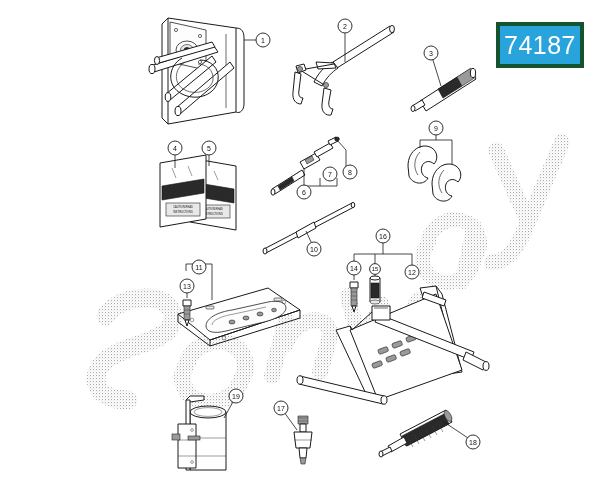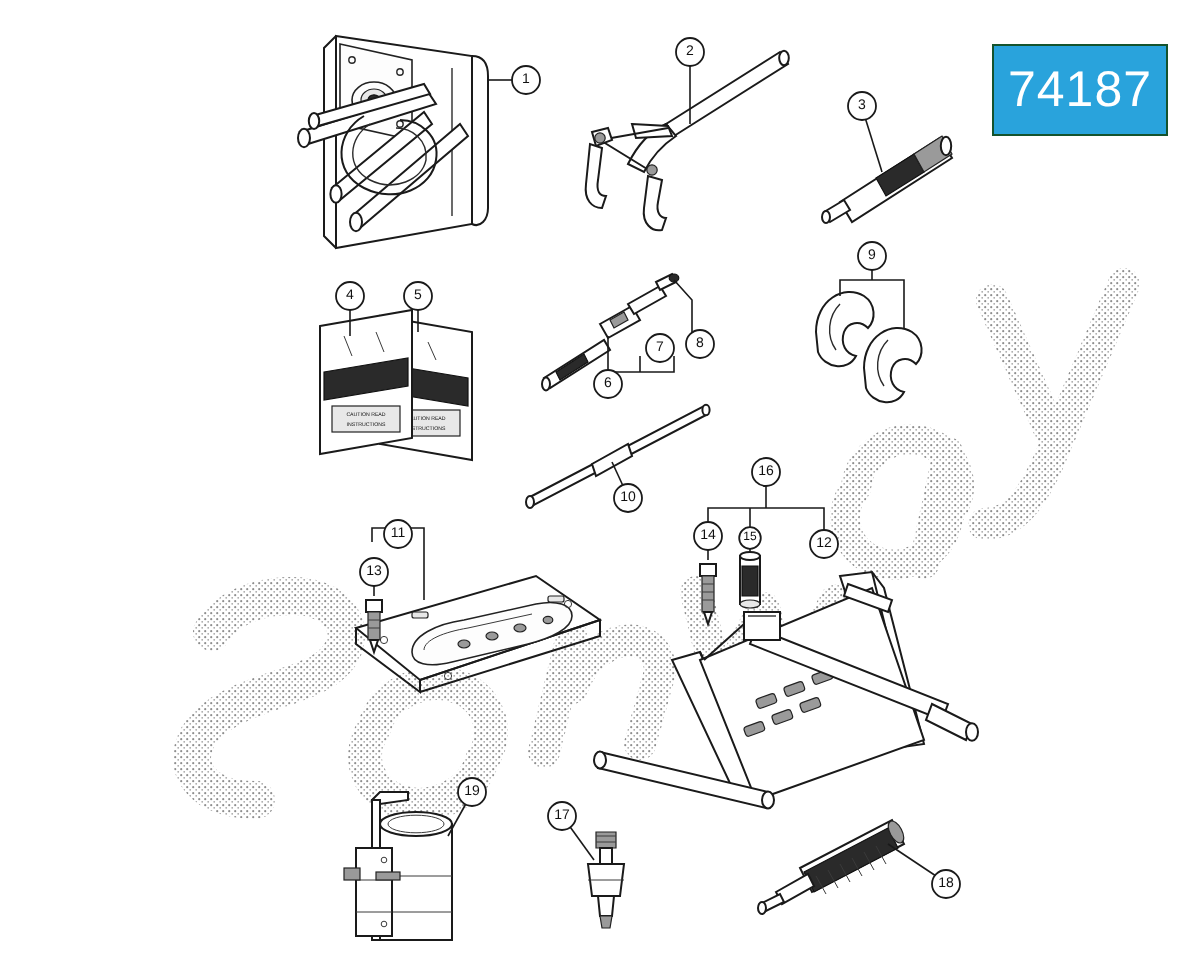--- a/index.html
+++ b/index.html
@@ -3,21 +3,21 @@
 <meta charset="utf-8">
 <style>
   html,body{margin:0;padding:0;background:#fff;}
   body{width:600px;height:480px;overflow:hidden;
        font-family:"Liberation Sans",sans-serif;position:relative;}
   #stage{position:absolute;inset:0;width:600px;height:480px;background:#ffffff;}
   svg.layer{position:absolute;left:0;top:0;width:600px;height:480px;}
 
   
   #badge{position:absolute;left:496px;top:22px;width:88px;height:46px;
-         background:#29a3dc;border:1px solid #14532d;box-sizing:border-box;
+         background:#29a3dc;border:4px solid #14532d;box-sizing:border-box;
          display:flex;align-items:center;justify-content:center;}
   #badge span{color:#ffffff;font-size:25px;letter-spacing:.5px;line-height:1;}
 
   .ln{fill:none;stroke:#1a1a1a;stroke-width:1;}
   .ln-thin{fill:none;stroke:#2b2b2b;stroke-width:.7;}
   .ln-hair{fill:none;stroke:#3a3a3a;stroke-width:.5;}
   .fillw{fill:#ffffff;stroke:#1a1a1a;stroke-width:1;}
   .fillw2{fill:#fdfdfd;stroke:#222;stroke-width:.8;}
   .dark{fill:#2a2a2a;stroke:#111;stroke-width:.6;}
   .mid{fill:#9a9a9a;stroke:#222;stroke-width:.6;}

